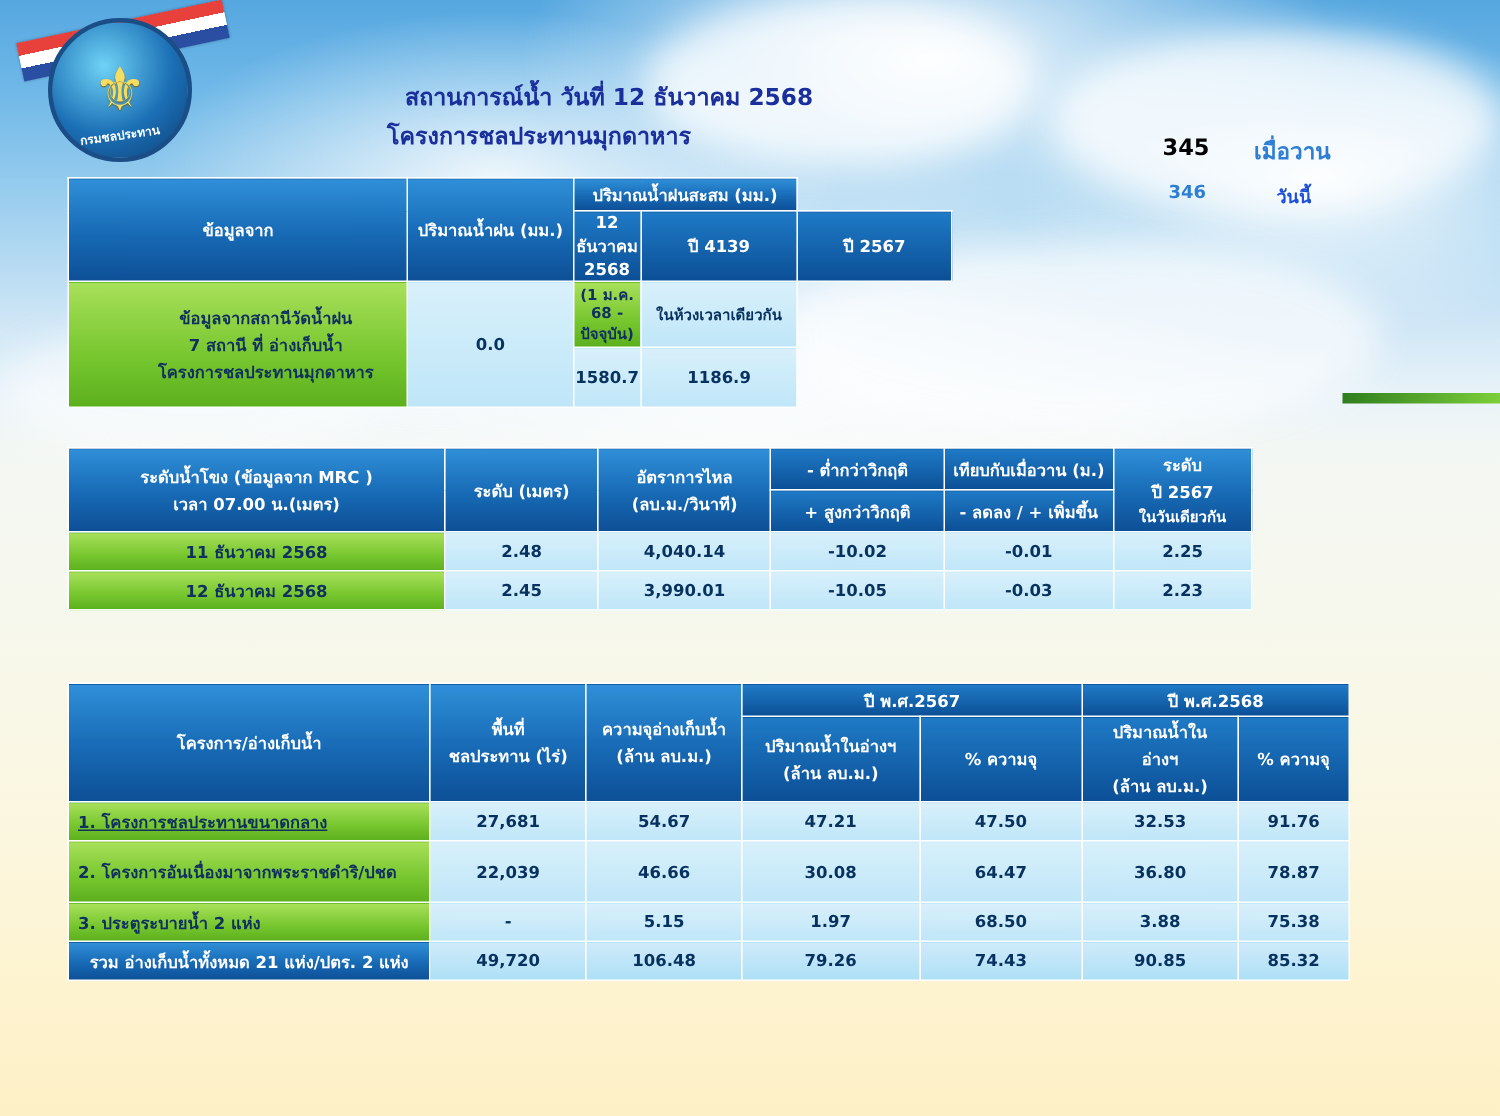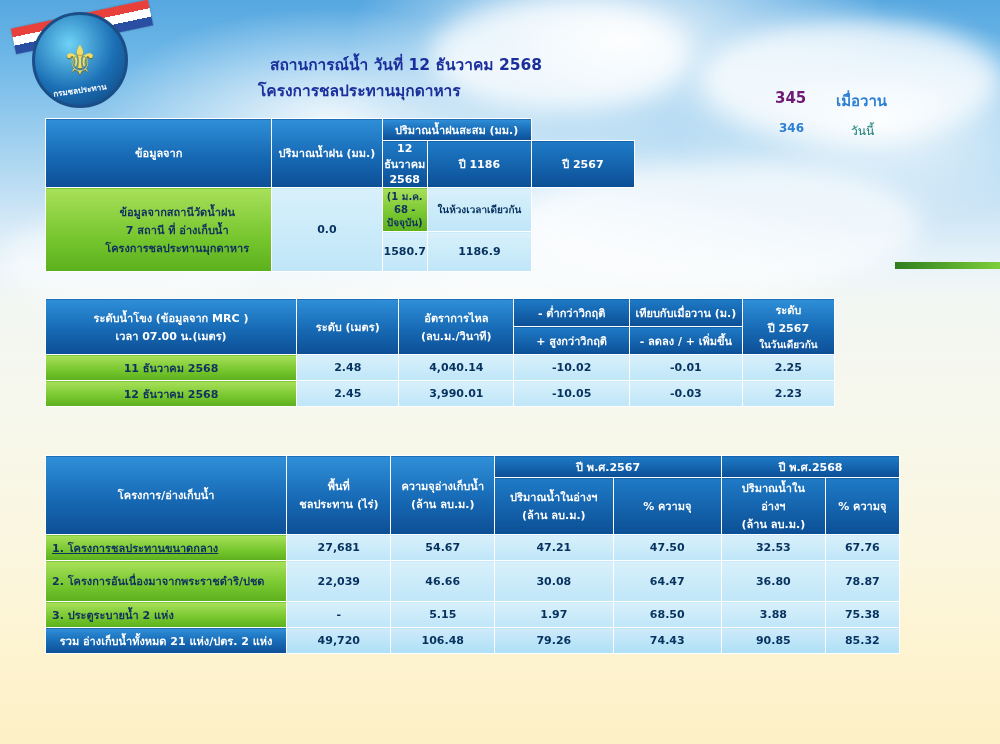--- a/index.html
+++ b/index.html
@@ -58,24 +58,24 @@
   
   .title1 {
     position:absolute; left:270px; top:52px;
     font-size:15.5px; font-weight:bold; color:#1a2f9c; white-space:nowrap;
     font-family:"DejaVu Sans", sans-serif;
   }
   .title2 {
     position:absolute; left:258px; top:78px;
     font-size:15.5px; font-weight:bold; color:#1a2f9c; white-space:nowrap;
   }
-  .cnt-num1 { position:absolute; left:775px; top:89px; font-size:15px; font-weight:bold; color:#701a75; }
+  .cnt-num1 { position:absolute; left:775px; top:89px; font-size:15px; font-weight:bold; color:#000000; }
   .cnt-lab1 { position:absolute; left:836px; top:89px; font-size:15px; font-weight:bold; color:#2e7fd4; }
   .cnt-num2 { position:absolute; left:779px; top:121px; font-size:12px; font-weight:bold; color:#2e7fd4; }
-  .cnt-lab2 { position:absolute; left:851px; top:121px; font-size:12px; font-weight:normal; color:#0f766e; }
+  .cnt-lab2 { position:absolute; left:851px; top:121px; font-size:12px; font-weight:bold; color:#1d4ed8; }
 
   
   table { border-collapse:collapse; position:absolute; font-size:11px; }
   td, th {
     border:1px solid #ffffff;
     text-align:center; vertical-align:middle;
     font-weight:bold; color:#0b2d5c;
     font-family:"DejaVu Sans", sans-serif;
   }
   .hdr { background:linear-gradient(180deg,#2f8fd8 0%, #1769b4 55%, #0d4f96 100%); color:#ffffff; }
@@ -134,21 +134,21 @@
 
 <table id="t1">
   <tbody>
       <tr>
     <td class="hdr" rowspan="2" style="width:245px;height:46px;">ข้อมูลจาก</td>
     <td class="hdr" rowspan="2" style="width:120px;margin-top:28px;">ปริมาณน้ำฝน (มม.)</td>
     <td class="hdr" colspan="2" style="width:225px;">ปริมาณน้ำฝนสะสม (มม.)</td>
   </tr>
   <tr>
     <td class="hdr-dark" style="height:28px;">12 ธันวาคม 2568</td>
-    <td class="hdr-dark" style="width:112px;">ปี 1186</td>
+    <td class="hdr-dark" style="width:112px;">ปี 4139</td>
     <td class="hdr-dark" style="width:113px;">ปี 2567</td>
   </tr>
   <tr>
     <td class="green" rowspan="2" style="height:60px;padding-left:38px;">
       <div>ข้อมูลจากสถานีวัดน้ำฝน</div>
       <div>7 สถานี ที่ อ่างเก็บน้ำ</div>
       <div>โครงการชลประทานมุกดาหาร</div>
     </td>
     <td class="cell" rowspan="2">0.0</td>
     <td class="green sub" style="height:16px;">(1 ม.ค. 68 - ปัจจุบัน)</td>
@@ -233,21 +233,21 @@
     <td class="hdr-dark" style="width:75px;">% ความจุ</td>
   </tr>
 
   <tr>
     <td class="green leftlab" style="height:26px;text-decoration:underline;">1. โครงการชลประทานขนาดกลาง</td>
     <td class="cell">27,681</td>
     <td class="cell">54.67</td>
     <td class="cell">47.21</td>
     <td class="cell">47.50</td>
     <td class="cell">32.53</td>
-    <td class="cell">67.76</td>
+    <td class="cell">91.76</td>
   </tr>
   <tr>
     <td class="green leftlab" style="height:41px;">2. โครงการอันเนื่องมาจากพระราชดำริ/ปชด</td>
     <td class="cell">22,039</td>
     <td class="cell">46.66</td>
     <td class="cell">30.08</td>
     <td class="cell">64.47</td>
     <td class="cell">36.80</td>
     <td class="cell">78.87</td>
   </tr>

